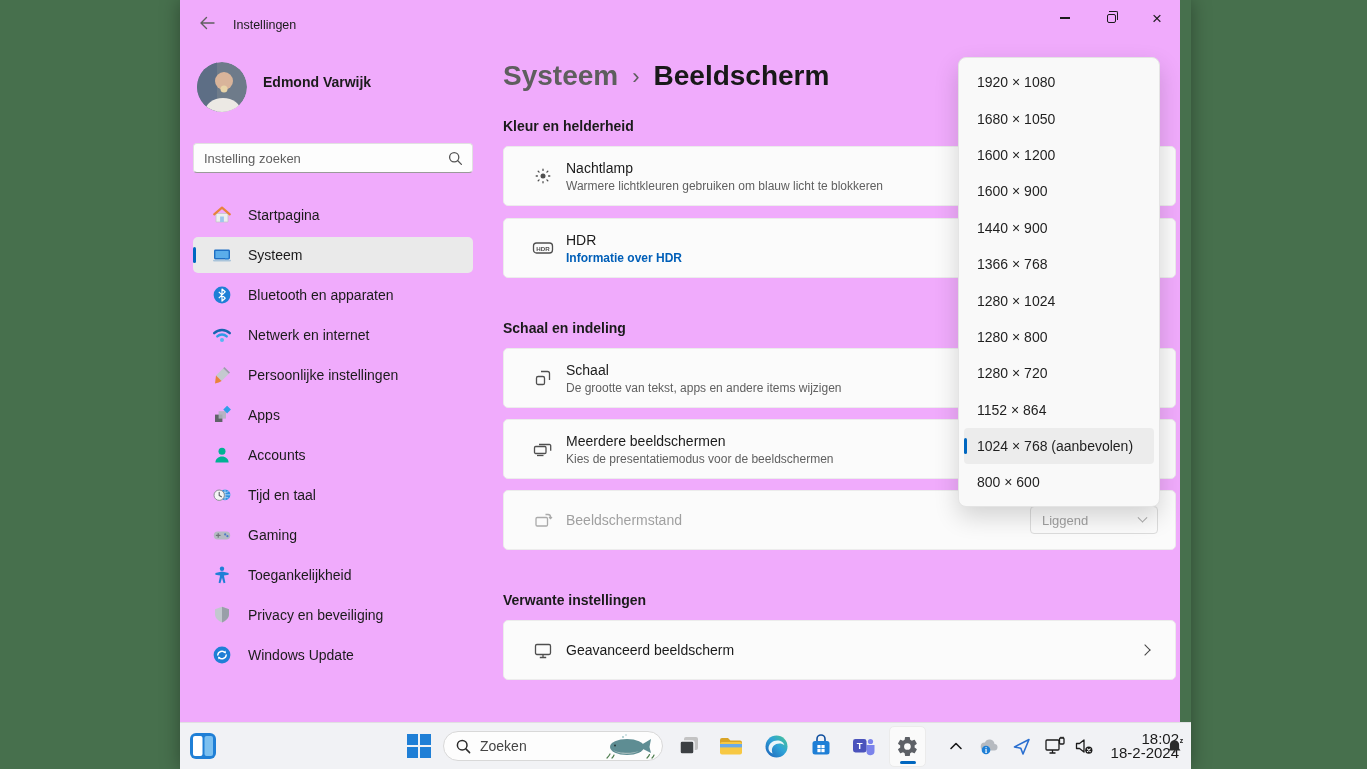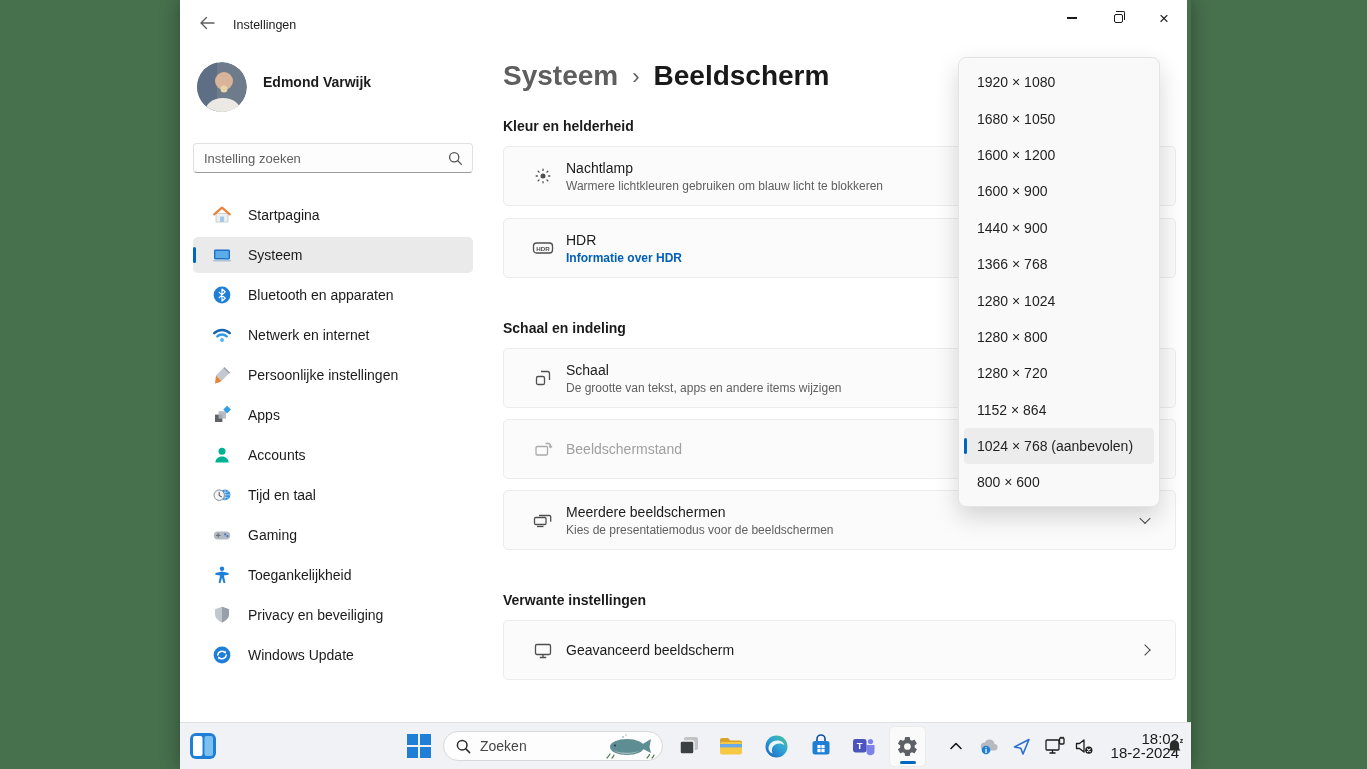--- a/index.html
+++ b/index.html
@@ -1,20 +1,20 @@
 <!DOCTYPE html>
 <html><head>
 <meta charset="utf-8">
 <style>
   * { box-sizing: border-box; margin: 0; padding: 0; }
   html,body { width:1367px; height:769px; overflow:hidden; }
   body { background:#47704d; font-family:"Liberation Sans",sans-serif; position:relative; }
 
   .screen { position:absolute; left:180px; top:0; width:1011px; height:769px; box-shadow:0 0 18px rgba(0,0,0,.35); }
-  .window { position:absolute; left:0; top:0; right:4px; height:722px; background:#ffffff; overflow:hidden; }
+  .window { position:absolute; left:0; top:0; right:11px; height:722px; background:#f0abfc; overflow:hidden; }
   .taskbar { position:absolute; left:0; right:0; bottom:0; height:47px; background:#f1f2f5; border-top:1px solid #e0e0e2; }
 
   
   .back-btn { position:absolute; left:14px; top:12px; width:26px; height:22px; display:flex; align-items:center; justify-content:center; border:none; background:transparent; cursor:pointer; }
   .app-title { position:absolute; left:53px; top:18px; font-size:12.5px; color:#1b1b1b; }
   .win-controls { position:absolute; right:0; top:0; display:flex; }
   .win-controls .wc { width:46px; height:36px; display:flex; align-items:center; justify-content:center; border:none; background:transparent; cursor:pointer; color:#1b1b1b; }
   .wc-min-glyph { display:block; width:10px; height:1.2px; background:#1b1b1b; }
   .wc-restore-glyph { display:block; width:9px; height:9px; border:1.2px solid #1b1b1b; border-radius:2px; position:relative; }
   .wc-restore-glyph::before { content:""; position:absolute; left:1.5px; top:-3.5px; width:8px; height:8px; border-top:1.2px solid #1b1b1b; border-right:1.2px solid #1b1b1b; border-radius:0 2px 0 0; }
@@ -275,50 +275,50 @@
                 <rect x="3.5" y="8.5" width="8" height="8" rx="1.6"></rect>
               </svg>
         </span>
         <div class="texts">
           <div class="ttl">Schaal</div>
           <div class="sub">De grootte van tekst, apps en andere items wijzigen</div>
         </div>
       </div>
 
 
+      <div class="card">
+        <span class="ic">
+          <svg width="22" height="20" viewBox="0 0 22 20" fill="none" stroke="#4f4f4f" stroke-width="1.3">
+                <path d="M7 5.5h10.5a1.2 1.2 0 0 1 1.2 1.2v5"></path>
+                <rect x="2.5" y="7.5" width="11.5" height="7" rx="1.2" fill="#fbfbfb"></rect>
+                <path d="M5 16.5h6.5"></path>
+              </svg>
+        </span>
+        <div class="texts">
+          <div class="ttl">Meerdere beeldschermen</div>
+          <div class="sub">Kies de presentatiemodus voor de beeldschermen</div>
+        </div>
+        <span class="chev down"></span>
+      </div>
+
       <div class="card disabled">
         <span class="ic">
           <svg width="20" height="20" viewBox="0 0 20 20" fill="none" stroke="#aaaaaa" stroke-width="1.3">
                 <rect x="3" y="7.5" width="11.5" height="8.5" rx="1.2"></rect>
                 <path d="M12.5 4.5h2.5A2.5 2.5 0 0 1 17.5 7v1.5"></path>
                 <path d="M16 7l1.5 1.7L19 7" stroke-width="1.2"></path>
               </svg>
         </span>
         <div class="texts">
           <div class="ttl">Beeldschermstand</div>
         </div>
         <div class="select">
           <span>Liggend</span>
           <span class="sel-chev"></span>
         </div>
-      </div>
-
-      <div class="card">
-        <span class="ic">
-          <svg width="22" height="20" viewBox="0 0 22 20" fill="none" stroke="#4f4f4f" stroke-width="1.3">
-                <path d="M7 5.5h10.5a1.2 1.2 0 0 1 1.2 1.2v5"></path>
-                <rect x="2.5" y="7.5" width="11.5" height="7" rx="1.2" fill="#fbfbfb"></rect>
-                <path d="M5 16.5h6.5"></path>
-              </svg>
-        </span>
-        <div class="texts">
-          <div class="ttl">Meerdere beeldschermen</div>
-          <div class="sub">Kies de presentatiemodus voor de beeldschermen</div>
-        </div>
-        <span class="chev down"></span>
       </div>
 
       <div class="sec-title sec-related">Verwante instellingen</div>
 
       <div class="card">
         <span class="ic">
           <svg width="20" height="20" viewBox="0 0 20 20" fill="none" stroke="#4f4f4f" stroke-width="1.3">
                 <rect x="2.5" y="4.5" width="15" height="10" rx="1.4"></rect>
                 <path d="M10 14.5v3M6.8 17.5h6.4"></path>
               </svg>

